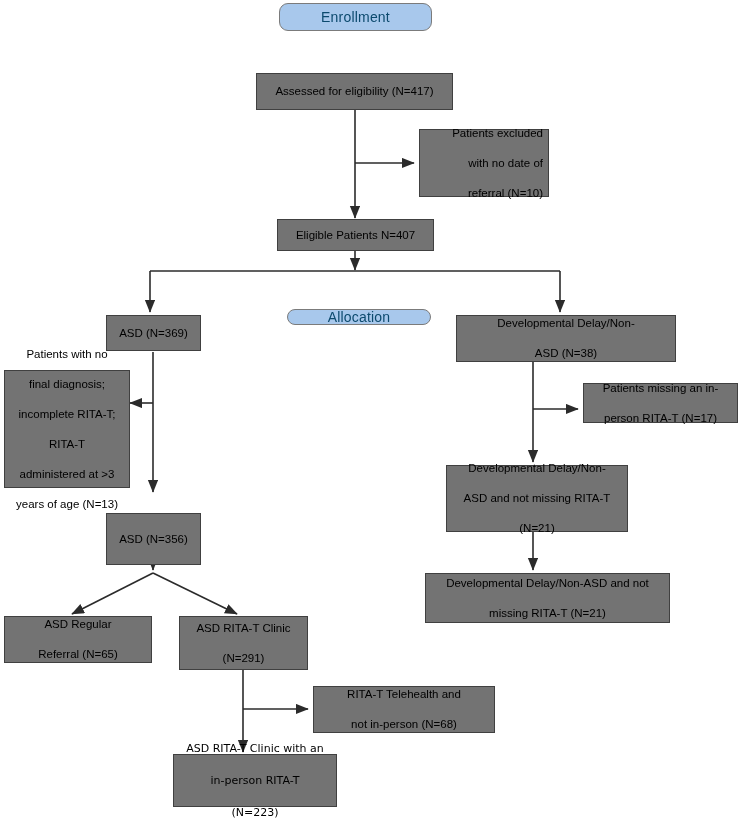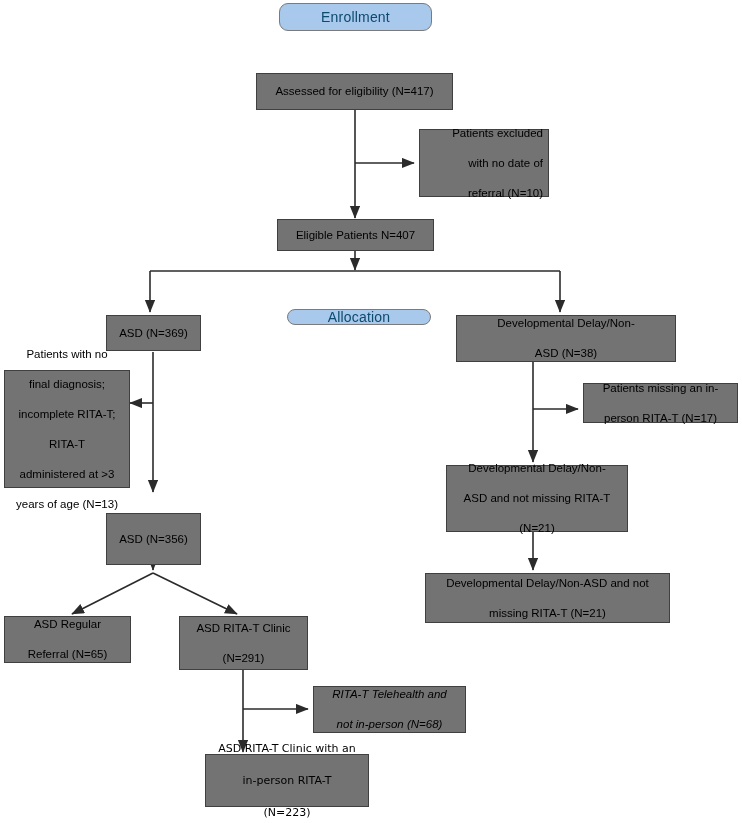--- a/index.html
+++ b/index.html
@@ -192,42 +192,42 @@
     <span>ASD (N=356)</span>
   </div>
 
   <div class="node" style="left:425px; top:573px; width:245px; height:50px;">
     <span>
       <span>Developmental Delay/Non-ASD and not</span><br>
       <span>missing RITA-T (N=21)</span>
     </span>
   </div>
 
-  <div class="node" style="left:4px; top:616px; width:127px; height:47px;">
+  <div class="node" style="left:4px; top:616px; width:148px; height:47px;">
     <span>
       <span>ASD Regular</span><br>
       <span>Referral (N=65)</span>
     </span>
   </div>
 
   <div class="node" style="left:179px; top:616px; width:129px; height:54px;">
     <span>
       <span>ASD RITA-T Clinic</span><br>
       <span>(N=291)</span>
     </span>
   </div>
 
-  <div class="node" style="left:313px; top:686px; width:153px; height:47px;font-style:italic;">
+  <div class="node" style="left:313px; top:686px; width:182px; height:47px;">
     <span>
       <span>RITA-T Telehealth and</span><br>
       <span>not in-person (N=68)</span>
     </span>
   </div>
 
-  <div class="node alt-font" style="left:173px; top:754px; width:164px; height:53px;margin-left:32px;">
+  <div class="node alt-font" style="left:173px; top:754px; width:164px; height:53px;">
     <span>
       <span>ASD RITA-T Clinic with an</span><br>
       <span>in-person RITA-T</span><br>
       <span>(N=223)</span>
     </span>
   </div>
 
 </div>
 
 </body></html>

